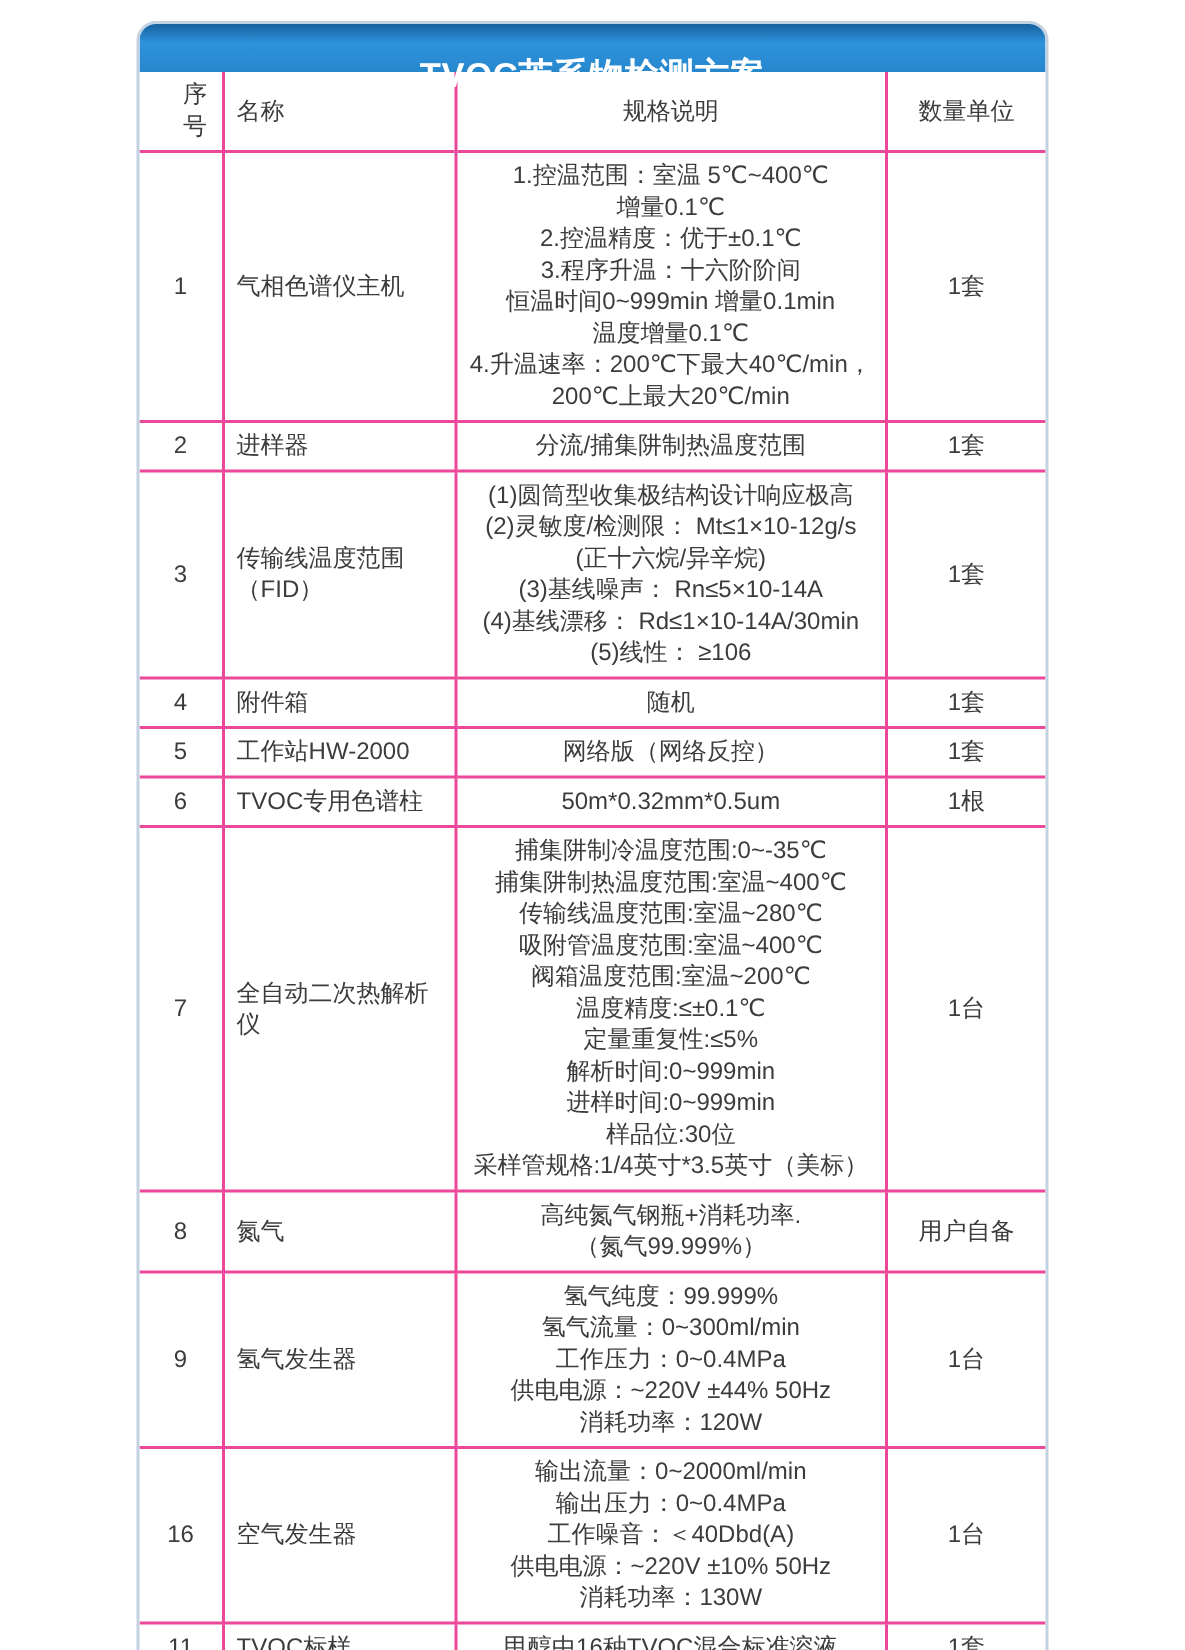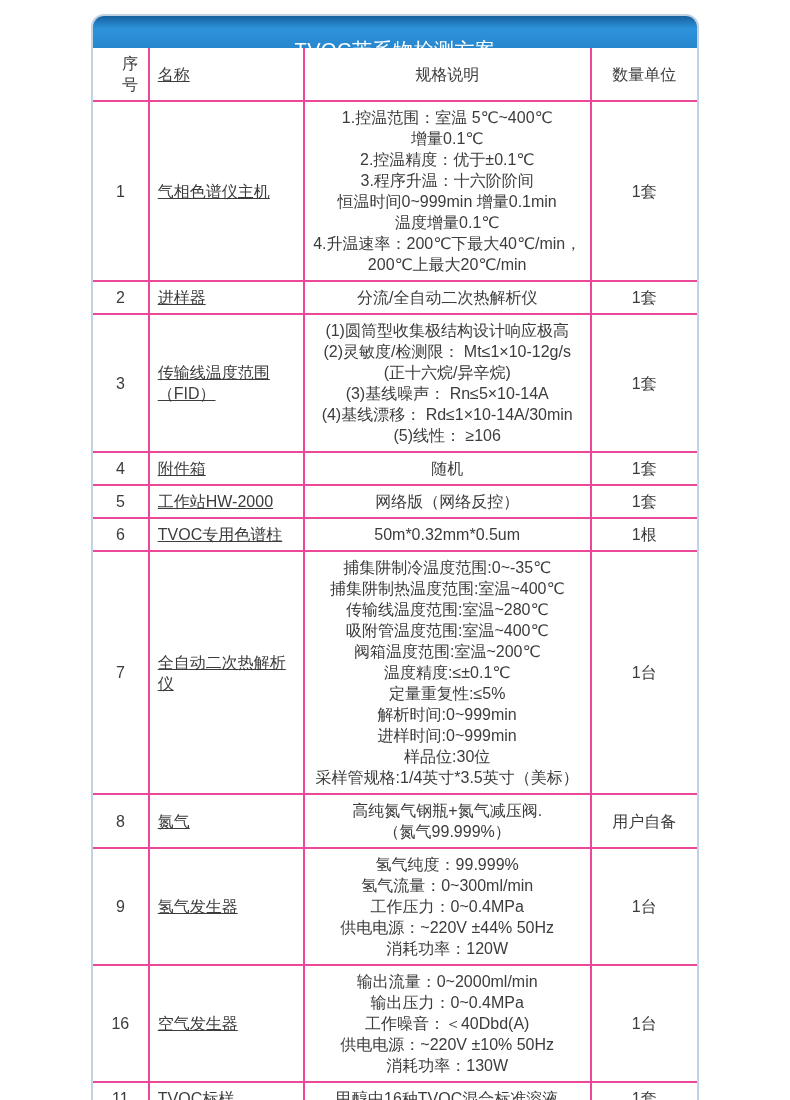--- a/index.html
+++ b/index.html
@@ -27,22 +27,22 @@
   }
   .title-bar {
     height: 32px;
     background: linear-gradient(180deg, #16619e 0%, #2e93dc 40%, #2787cd 100%);
     display: flex;
     align-items: center;
     justify-content: center;
   }
   .title-bar .title-text {
     color: #ffffff;
-    font-size: 20px;
-    font-weight: normal;
+    font-size: 23px;
+    font-weight: bold;
     letter-spacing: 0.5px;
     margin-top: 36px;
   }
   table.spec-table {
     width: 100%;
     border-collapse: collapse;
     table-layout: fixed;
     font-size: 16px;
   }
   table.spec-table col.c-num  { width: 55px;  }
@@ -58,21 +58,21 @@
     font-weight: normal;
     color: #3c3c3c;
     overflow: hidden;
   }
   
   table.spec-table tr > *:first-child { border-left: none; }
   table.spec-table tr > *:last-child  { border-right: none; }
   table.spec-table tr:last-child > *  { border-bottom: none; }
   table.spec-table thead th { border-top: none; }
   .cell-num  { text-align: center; }
-  .cell-name { text-align: left; padding-left: 11px; text-decoration: underline; }
+  .cell-name { text-align: left; padding-left: 11px; }
   .cell-spec { text-align: center; white-space: pre-line; padding-left: 9px; }
   .cell-qty  { text-align: center; padding-left: 9px; }
   thead th { text-align: left; padding-left: 9px; }
   thead th.cell-num { text-align: left; padding-left: 29px; }
 </style>
 </head>
 <body>
 
 <div class="page">
   <div class="card">
@@ -104,21 +104,21 @@
 3.程序升温：十六阶阶间
 恒温时间0~999min 增量0.1min
 温度增量0.1℃
 4.升温速率：200℃下最大40℃/min，
 200℃上最大20℃/min</td>
           <td class="cell-qty">1套</td>
         </tr>
         <tr>
           <td class="cell-num">2</td>
           <td class="cell-name">进样器</td>
-          <td class="cell-spec">分流/全自动二次热解析仪</td>
+          <td class="cell-spec">分流/捕集阱制热温度范围</td>
           <td class="cell-qty">1套</td>
         </tr>
         <tr>
           <td class="cell-num">3</td>
           <td class="cell-name">传输线温度范围（FID）</td>
           <td class="cell-spec">(1)圆筒型收集极结构设计响应极高
 (2)灵敏度/检测限： Mt≤1×10-12g/s
 (正十六烷/异辛烷)
 (3)基线噪声： Rn≤5×10-14A
 (4)基线漂移： Rd≤1×10-14A/30min
@@ -155,21 +155,21 @@
 定量重复性:≤5%
 解析时间:0~999min
 进样时间:0~999min
 样品位:30位
 采样管规格:1/4英寸*3.5英寸（美标）</td>
           <td class="cell-qty">1台</td>
         </tr>
         <tr>
           <td class="cell-num">8</td>
           <td class="cell-name">氮气</td>
-          <td class="cell-spec">高纯氮气钢瓶+氮气减压阀.
+          <td class="cell-spec">高纯氮气钢瓶+消耗功率.
 （氮气99.999%）</td>
           <td class="cell-qty">用户自备</td>
         </tr>
         <tr>
           <td class="cell-num">9</td>
           <td class="cell-name">氢气发生器</td>
           <td class="cell-spec">氢气纯度：99.999%
 氢气流量：0~300ml/min
 工作压力：0~0.4MPa
 供电电源：~220V ±44% 50Hz

